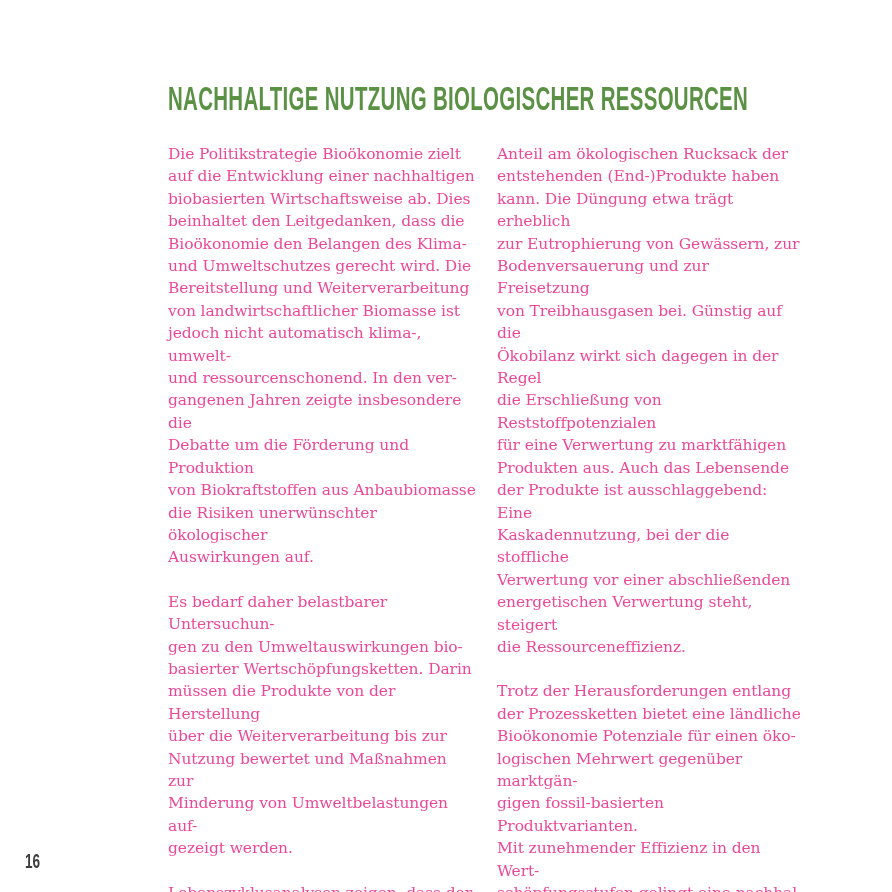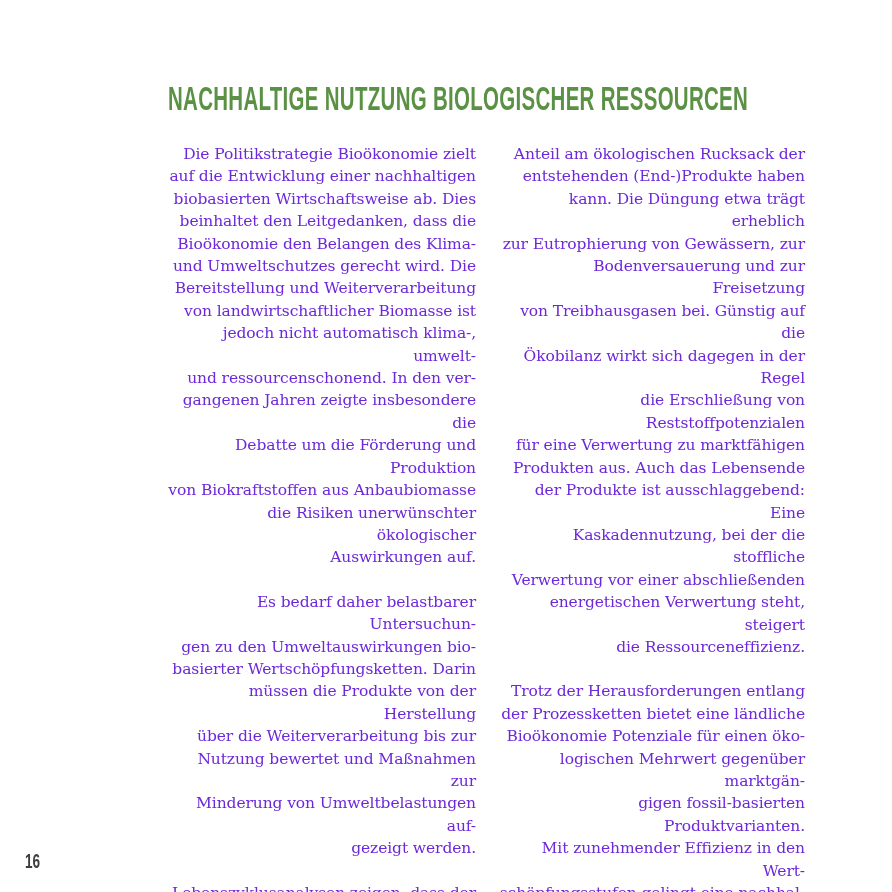--- a/index.html
+++ b/index.html
@@ -40,23 +40,22 @@
   }
   .col {
     width: 308px;
     flex: 0 0 308px;
   }
   .col p {
     margin: 0 0 22px 0;
     font-size: 15.5px;
     line-height: 22.4px;
     letter-spacing: -0.1px;
-    color: #6d28d9;
+    color: #ec4899;
     white-space: pre-line;
-    text-align: right;
   }
   .page-number {
     position: absolute;
     left: 25px;
     top: 851px;
     font-family: "Liberation Sans", sans-serif;
     font-weight: 700;
     font-size: 20px;
     line-height: 20px;
     color: #3d3d3d;

